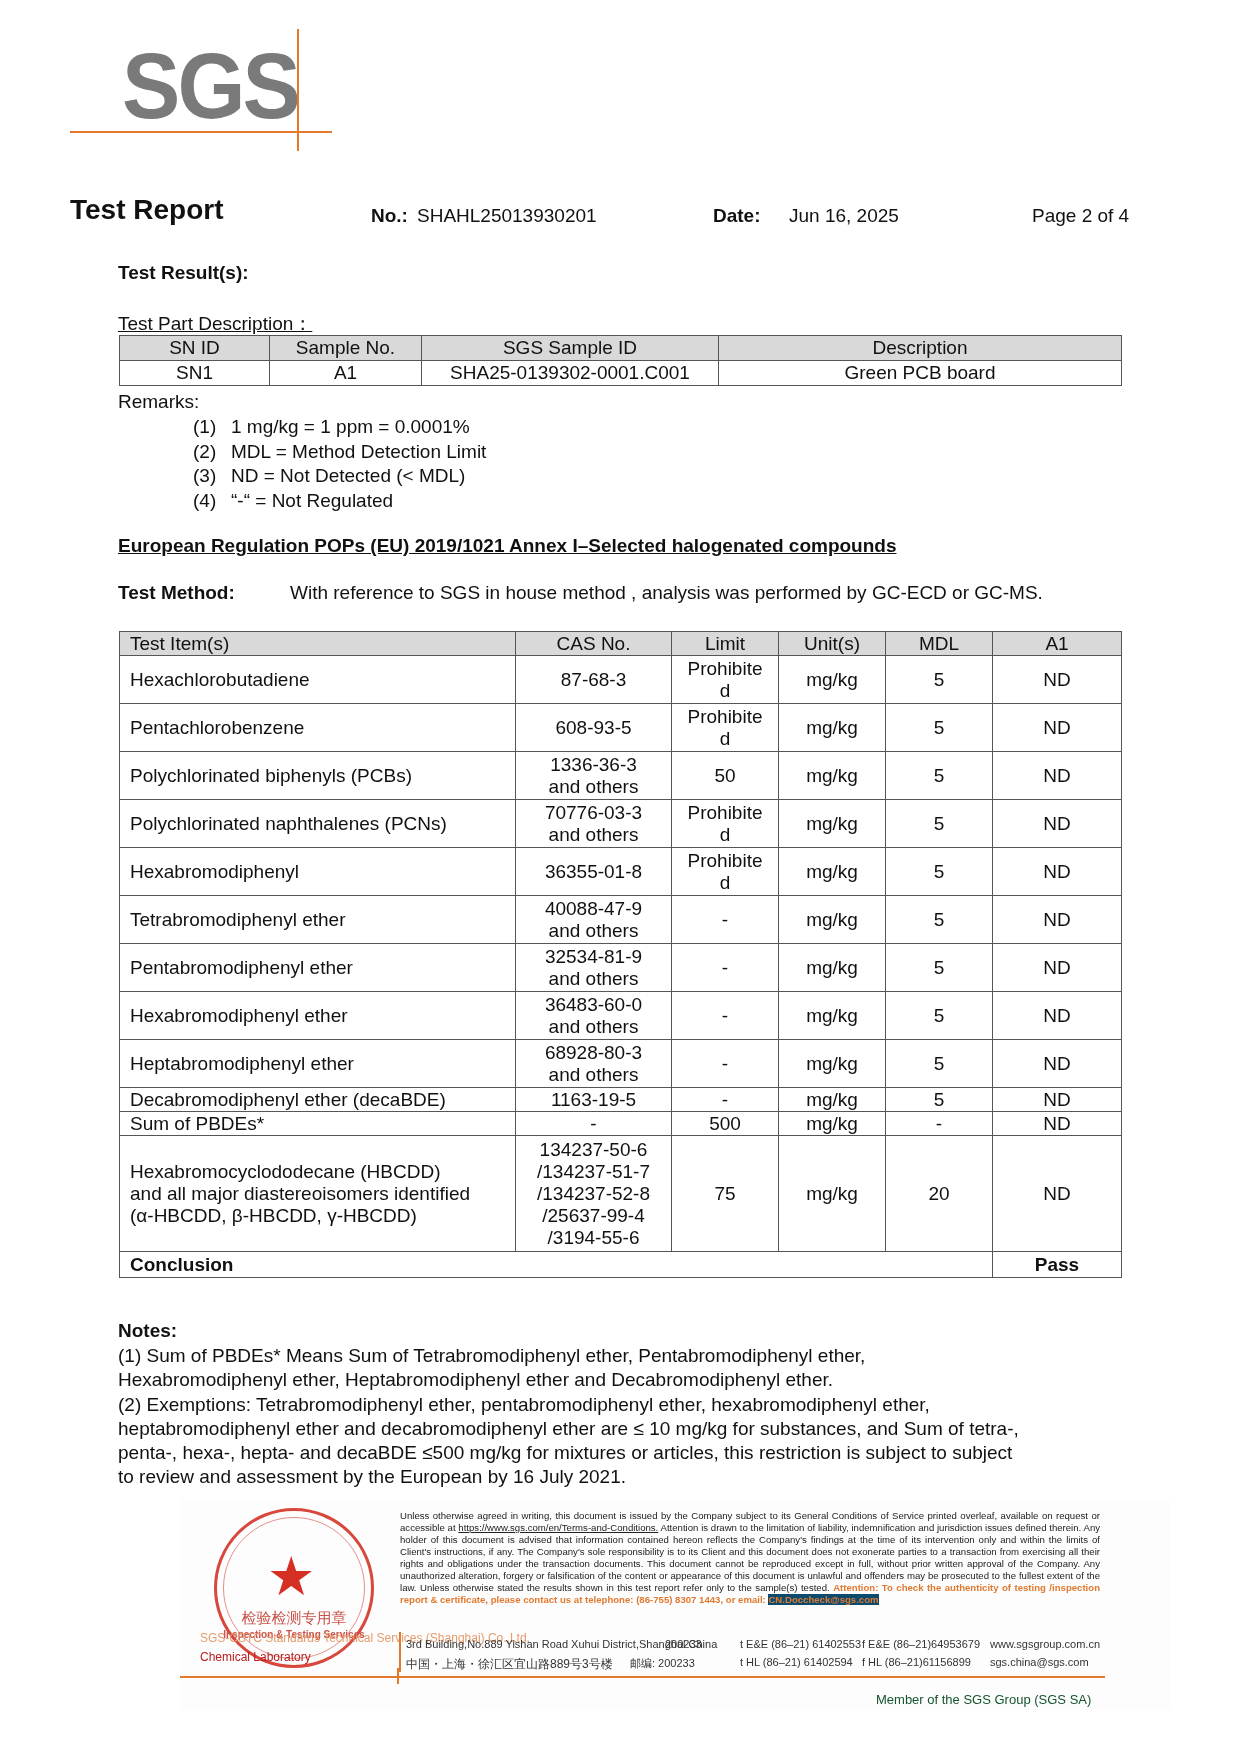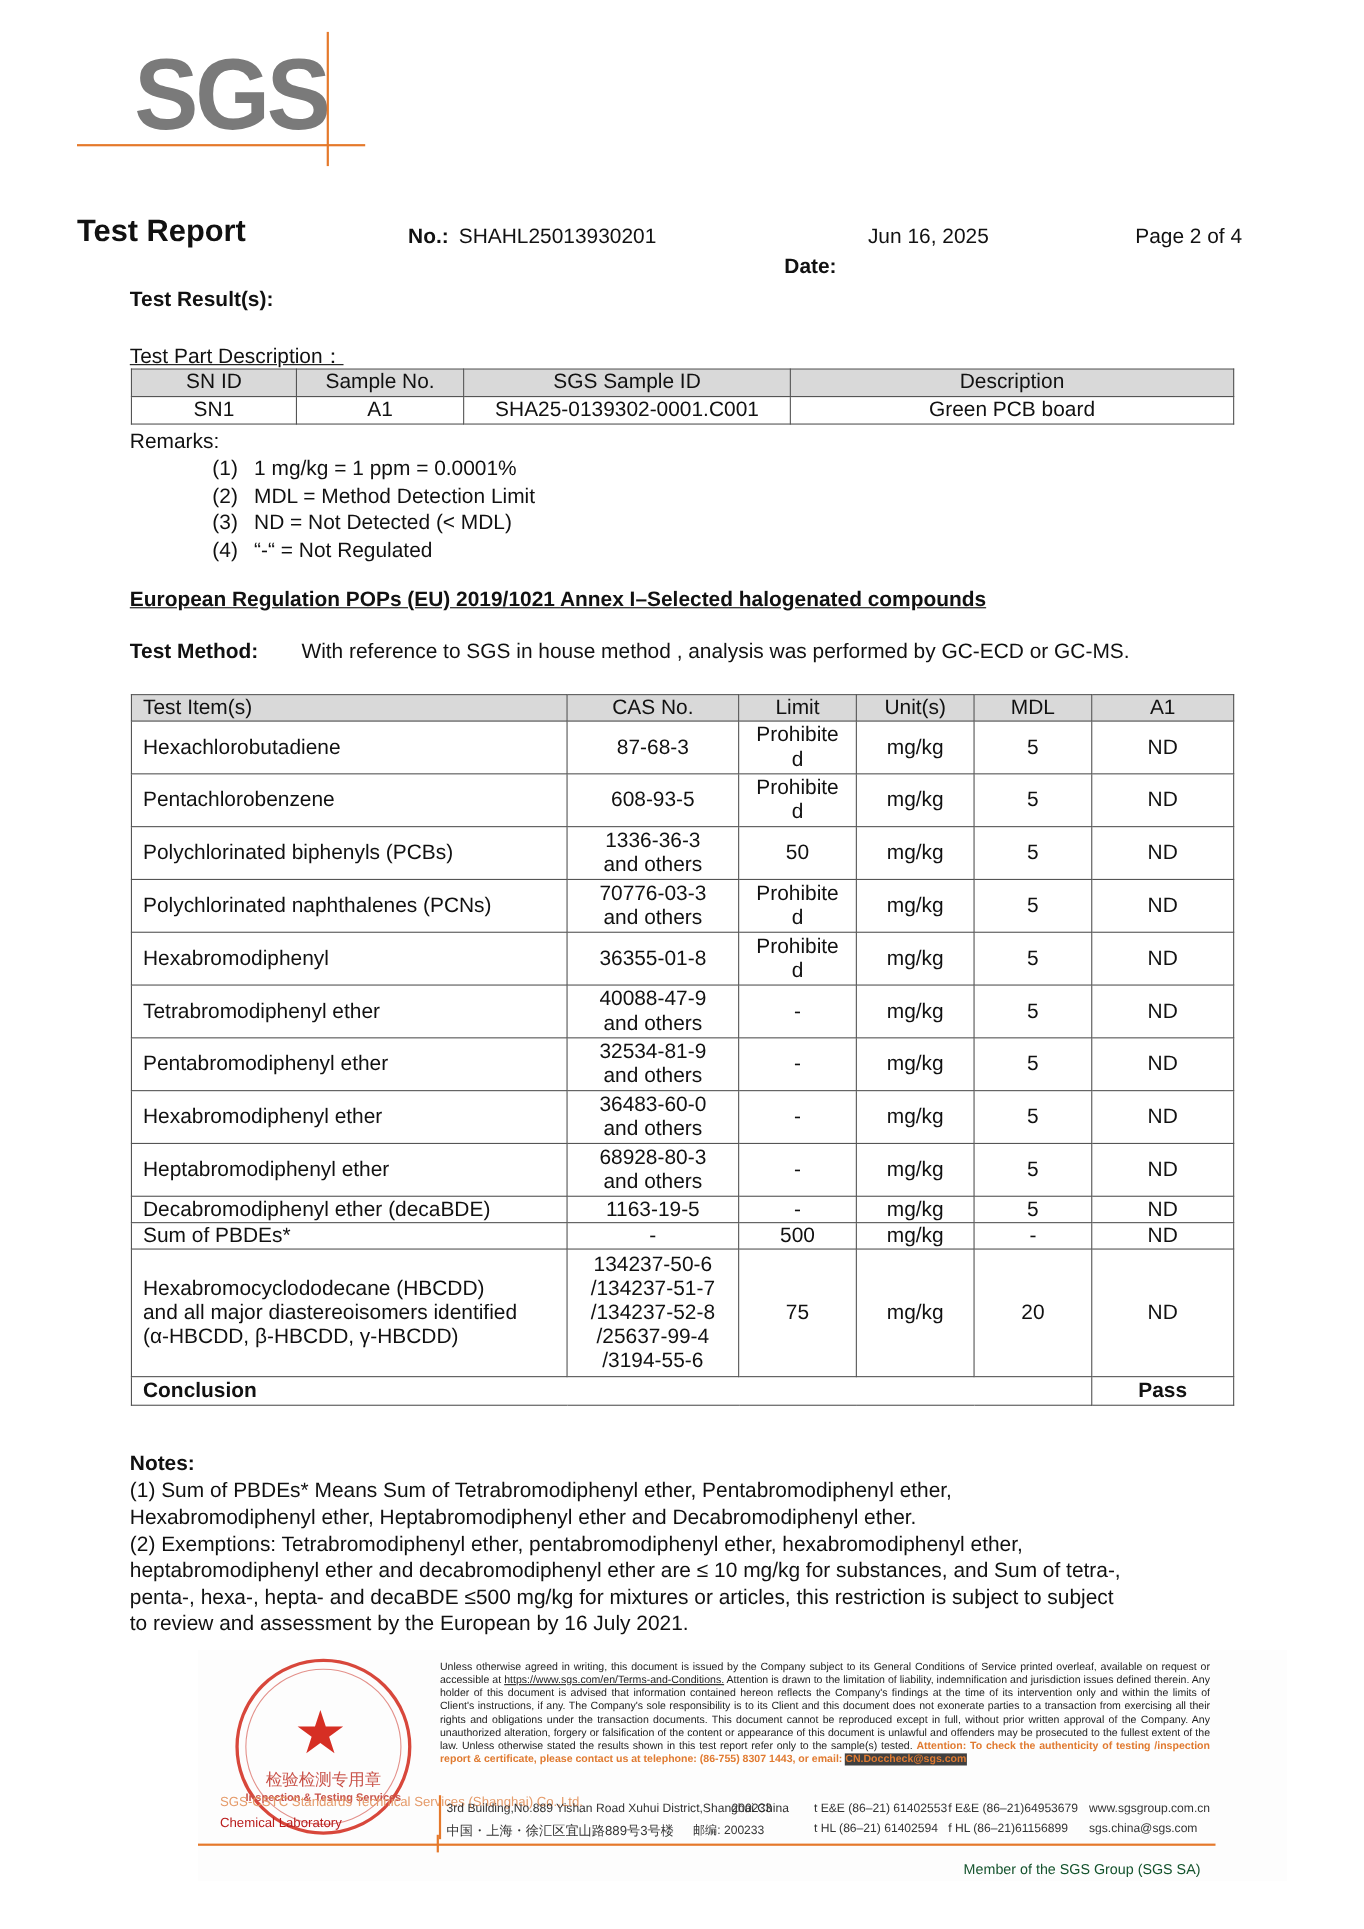--- a/index.html
+++ b/index.html
@@ -15,41 +15,41 @@
     font-size: 92px; letter-spacing: -3px; color: #7a7a7a;
     transform: scaleX(0.95); transform-origin: left top; line-height: 1;
   }
   .logo-hline { position: absolute; left: 70px; top: 131px; width: 262px; height: 2px; background: #e5792b; }
   .logo-vline { position: absolute; left: 297px; top: 29px; width: 2px; height: 122px; background: #e5792b; }
 
   
   .hdr-title { left: 70px; top: 194px; font-size: 28px; font-weight: 700; }
   .hdr-no-label { left: 355px; top: 205px; font-size: 19px; font-weight: 700; margin-left: 16px; }
   .hdr-no-value { left: 417px; top: 205px; font-size: 19px; }
-  .hdr-date-label { left: 713px; top: 205px; font-size: 19px; font-weight: 700; margin-top: 27px; }
+  .hdr-date-label { left: 713px; top: 205px; font-size: 19px; font-weight: 700; }
   .hdr-date-value { left: 789px; top: 205px; font-size: 19px; }
   .hdr-page { left: 1032px; top: 205px; font-size: 19px; }
 
   .sec-results { left: 118px; top: 262px; font-size: 19px; font-weight: 700; }
   .sec-partdesc { left: 118px; top: 311px; font-size: 19px; text-decoration: underline; }
 
   table { border-collapse: collapse; font-size: 19px; }
   td, th { border: 1.5px solid #555; padding: 0; text-align: center; font-weight: normal; }
   th { background: #d9d9d9; }
 
   .part-table { position: absolute; left: 119px; top: 335px; width: 1003px; }
   .part-table th, .part-table td { height: 24px; line-height: 22px; }
 
   .remarks-title { left: 118px; top: 391px; font-size: 19px; }
   .remarks-list { left: 193px; top: 415px; font-size: 19px; line-height: 24.5px; }
   .remarks-list div span.num { display: inline-block; width: 38px; }
 
   .reg-title { left: 118px; top: 535px; font-size: 19px; font-weight: 700; text-decoration: underline; }
   .method-label { left: 118px; top: 582px; font-size: 19px; font-weight: 700; }
-  .method-text { left: 274px; top: 582px; font-size: 19px; text-align: right; }
+  .method-text { left: 290px; top: 582px; font-size: 19px; text-align: right; }
 
   .res-table { position: absolute; left: 119px; top: 631px; width: 1003px; line-height: 22px; }
   .res-table td { vertical-align: middle; }
   .res-table th { height: 23px; line-height: 21px; }
   .res-table td.item { text-align: left; padding-left: 10px; }
   .res-table th.item { text-align: left; padding-left: 10px; }
   .res-table tr.tall td { height: 47px; }
   .res-table tr.short td { height: 23px; }
   .res-table tr.huge td { height: 115px; }
   .res-table tr.concl td { height: 25px; font-weight: 700; }
@@ -70,21 +70,21 @@
   .stamp-ring { position: absolute; left: 6px; top: 6px; width: 142px; height: 142px; border-radius: 50%; border: 1px solid #e3908a; box-sizing: border-box; }
   .lab-name { left: 200px; top: 1631px; font-size: 12px; color: #e59b6a; }
   .lab-name2 { left: 200px; top: 1650px; font-size: 12px; color: #b91c1c; }
 
   .disclaimer {
     left: 400px; top: 1510px; width: 700px; font-size: 9.6px; line-height: 12px;
     text-align: justify; color: #222;
   }
   .disclaimer .link { text-decoration: underline; }
   .disclaimer .attn { color: #e07a30; font-weight: 700; }
-  .disclaimer .mail { background: #404040; }
+  .disclaimer .mail { background: #0c4a6e; }
 
   .addr-bar { left: 399px; top: 1632px; width: 2px; height: 40px; background: #e5792b; }
   .addr-line { position: absolute; font-size: 11px; color: #333; white-space: nowrap; }
   .foot-hline { left: 180px; top: 1676px; width: 925px; height: 2px; background: #e5792b; }
   .foot-vline { left: 397px; top: 1668px; width: 2px; height: 16px; background: #e5792b; }
   .member { left: 876px; top: 1692px; font-size: 13px; color: #14532d; }
 </style>
 </head>
 <body>
 

